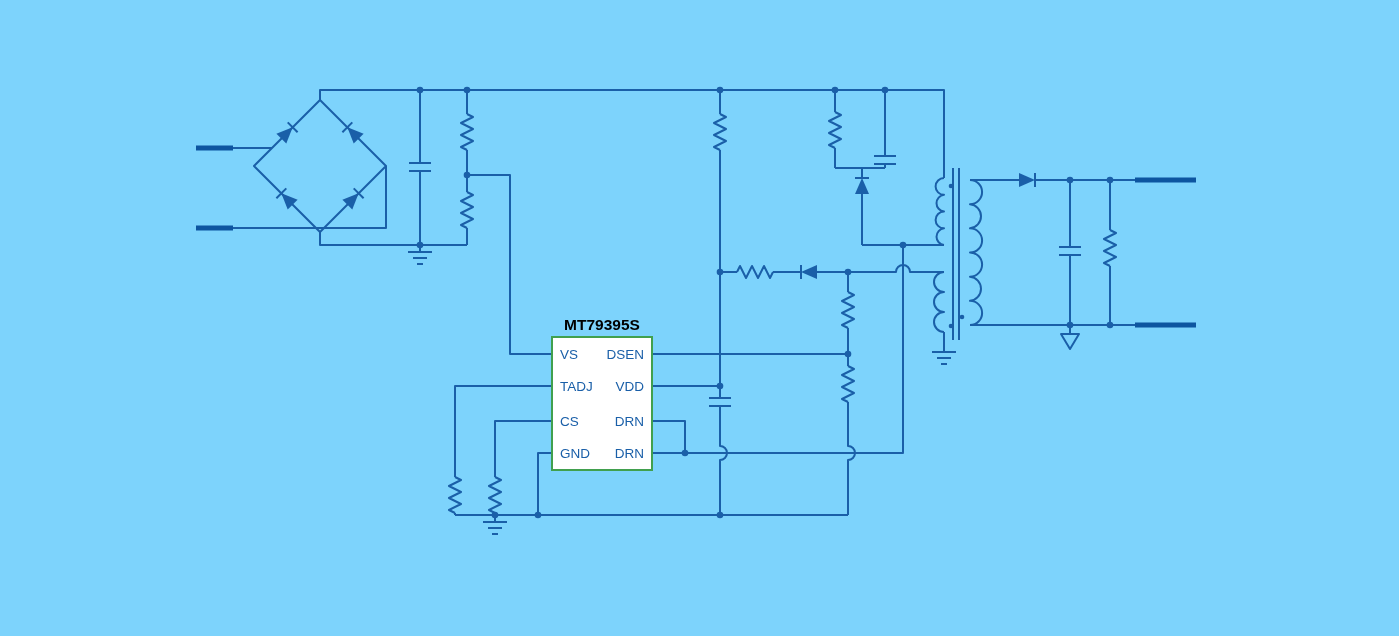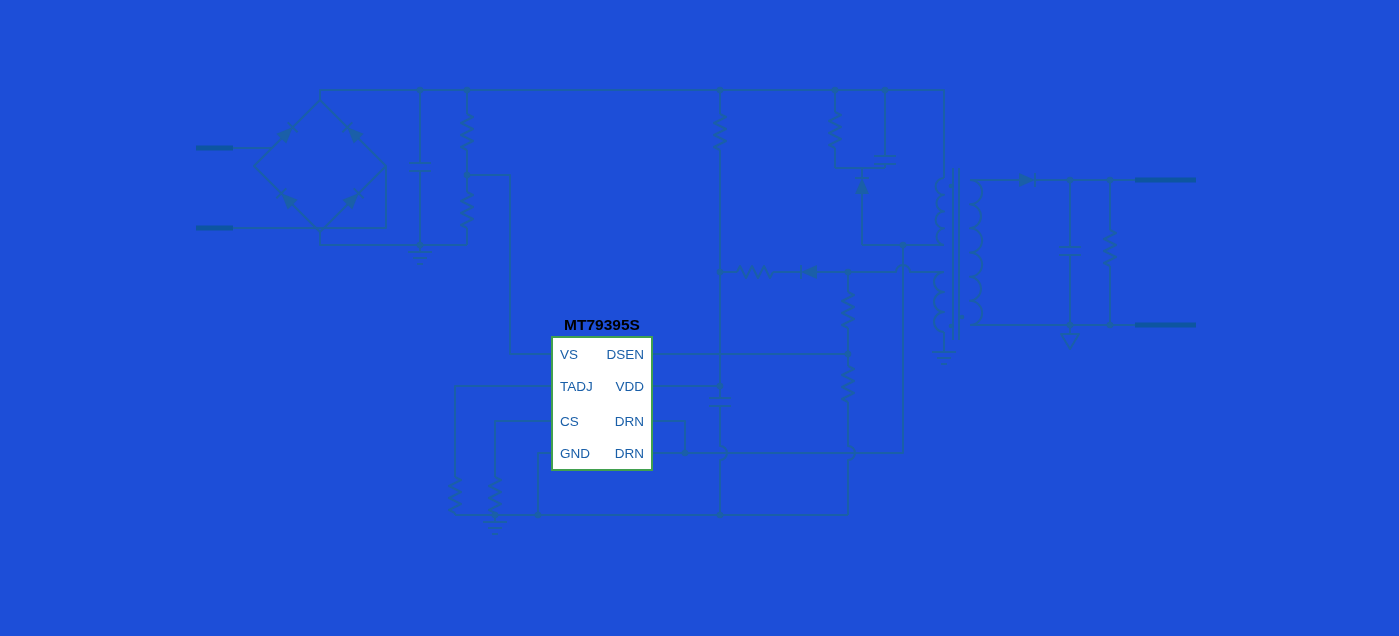--- a/index.html
+++ b/index.html
@@ -1,16 +1,16 @@
 <!DOCTYPE html>
 <html><head>
 <meta charset="utf-8">
 <style>
   html, body { margin: 0; padding: 0; background: #ffffff; }
-  .canvas { position: relative; width: 1399px; height: 636px; background: #1d4ed8; overflow: hidden; }
+  .canvas { position: relative; width: 1399px; height: 636px; background: #7dd3fc; overflow: hidden; }
   svg { display: block; }
   text { font-family: "Liberation Sans", sans-serif; }
   .pin-label { font-size: 13.5px; }
   .ic-title { font-size: 15.5px; font-weight: bold; }
 </style>
 </head>
 <body>
 
 <div class="canvas">
 <svg width="1399" height="636" viewBox="0 0 1399 636">

